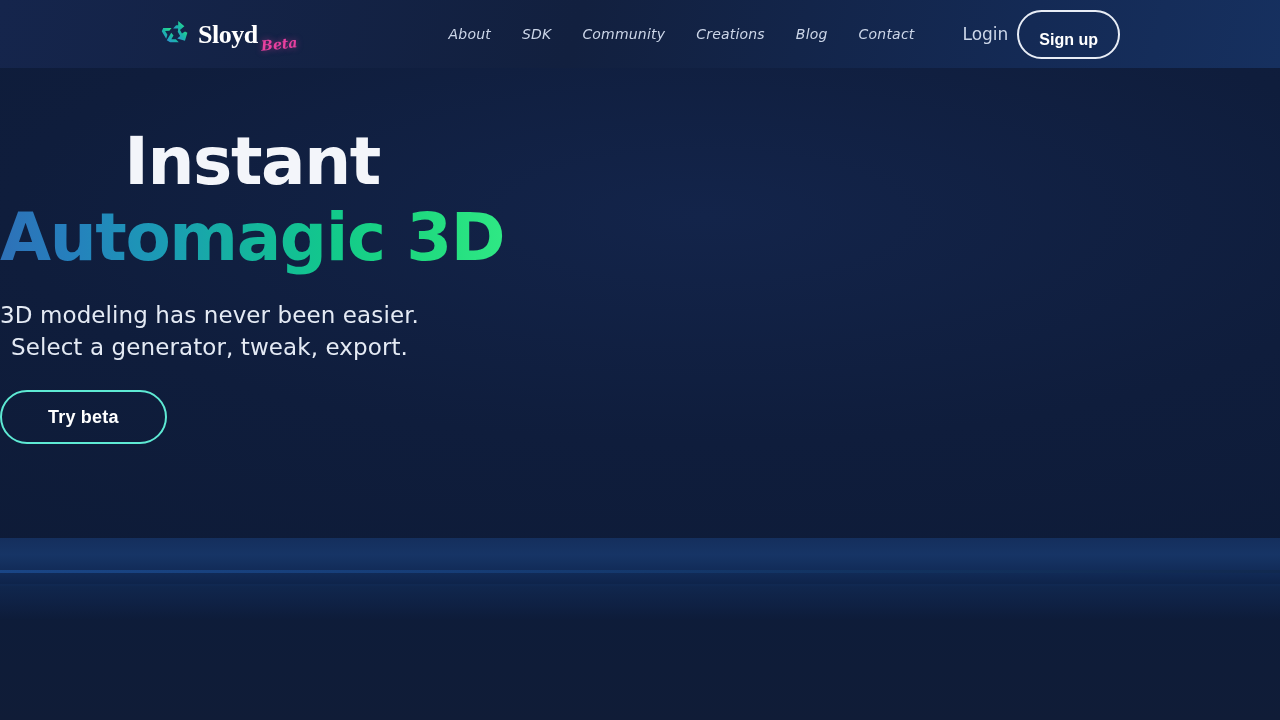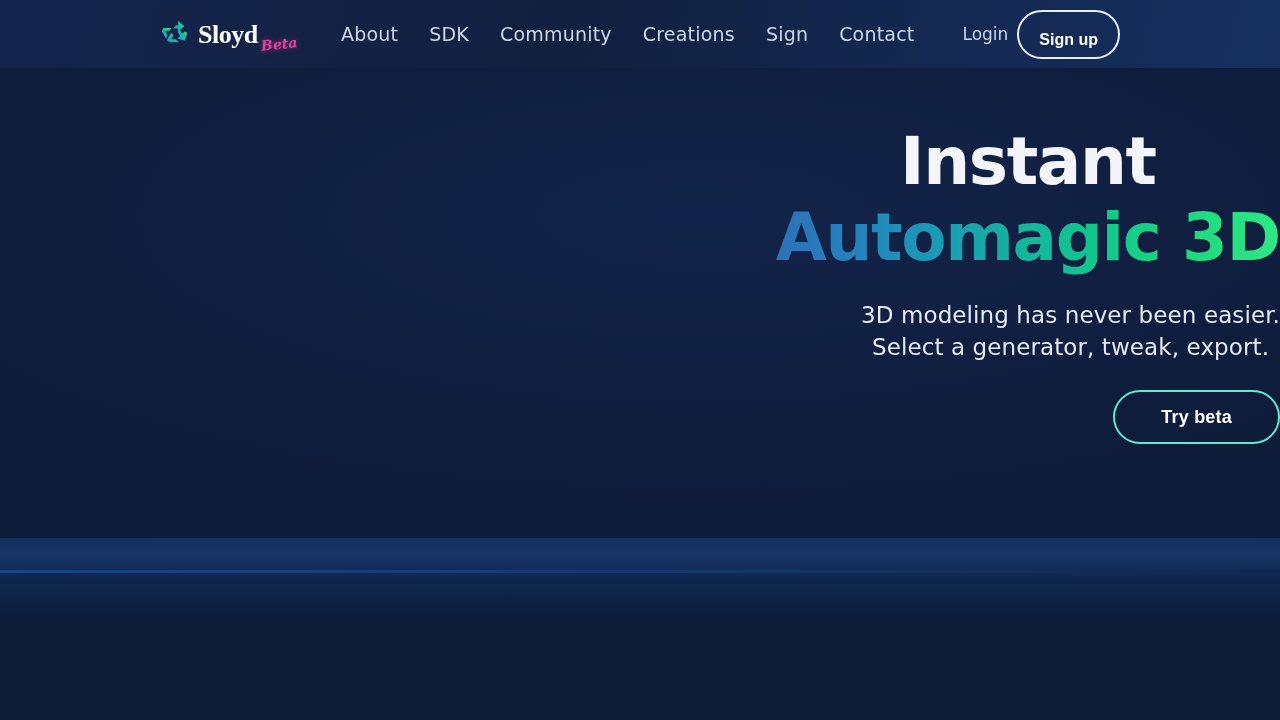--- a/index.html
+++ b/index.html
@@ -63,36 +63,36 @@
   .brand-beta {
     color:#e8409f; font-size:14px; font-style:italic; font-weight:bold;
     font-family:"DejaVu Serif","Liberation Serif",serif;
     transform:rotate(-6deg); display:inline-block;
     margin-left:3px; position:relative; top:3px;
     text-shadow:0 0 6px rgba(232,64,159,.55);
   }
 
   .nav { display:flex; align-items:center; gap:31px; margin-right:48px; }
   .nav-item {
-    color:#ccd6e8; font-size:19px; letter-spacing:.2px;
-    text-decoration:none; cursor:pointer; white-space:nowrap;
+    color:#ccd6e8; font-size:14px; letter-spacing:.2px;
+    text-decoration:none; cursor:pointer; white-space:nowrap;font-style:italic;
   }
   .auth { display:flex; align-items:center; gap:9px;justify-content:center; }
   .login-link { color:#ccd6e8; font-size:17px; text-decoration:none; cursor:pointer; }
   .signup-btn {
     border:2px solid #e8edf6; border-radius:999px;
     color:#ffffff; font-size:16px; font-weight:bold;
     padding:20px 20px 9px; background:transparent; cursor:pointer;
     line-height:1; white-space:nowrap;
   }
 
   
   .hero {
-    position:absolute; top:68px; left:0; right:0; height:470px;
-    display:flex; flex-direction:column; align-items:flex-end;
+    position:absolute; top:68px; left:0; right:16px; height:470px;
+    display:flex; flex-direction:column; align-items:flex-start;
     padding-top:56px;
     z-index:3;
   }
   .headline {
     font-size:66px; font-weight:bold; line-height:1.15;
     letter-spacing:-1.4px; text-align:center; color:#f3f5fa;
   }
   .headline .line { display:block; }
   .grad {
     background:linear-gradient(90deg,
@@ -150,21 +150,21 @@
       </span>
       <span class="brand-name">Sloyd</span>
       <span class="brand-beta">Beta</span>
     </a>
 
     <nav class="nav">
       <a class="nav-item">About</a>
       <a class="nav-item">SDK</a>
       <a class="nav-item">Community</a>
       <a class="nav-item">Creations</a>
-      <a class="nav-item">Sign</a>
+      <a class="nav-item">Blog</a>
       <a class="nav-item">Contact</a>
     </nav>
 
     <div class="auth">
       <a class="login-link">Login</a>
       <button class="signup-btn">Sign up</button>
     </div>
 
   </div>
 </header>

